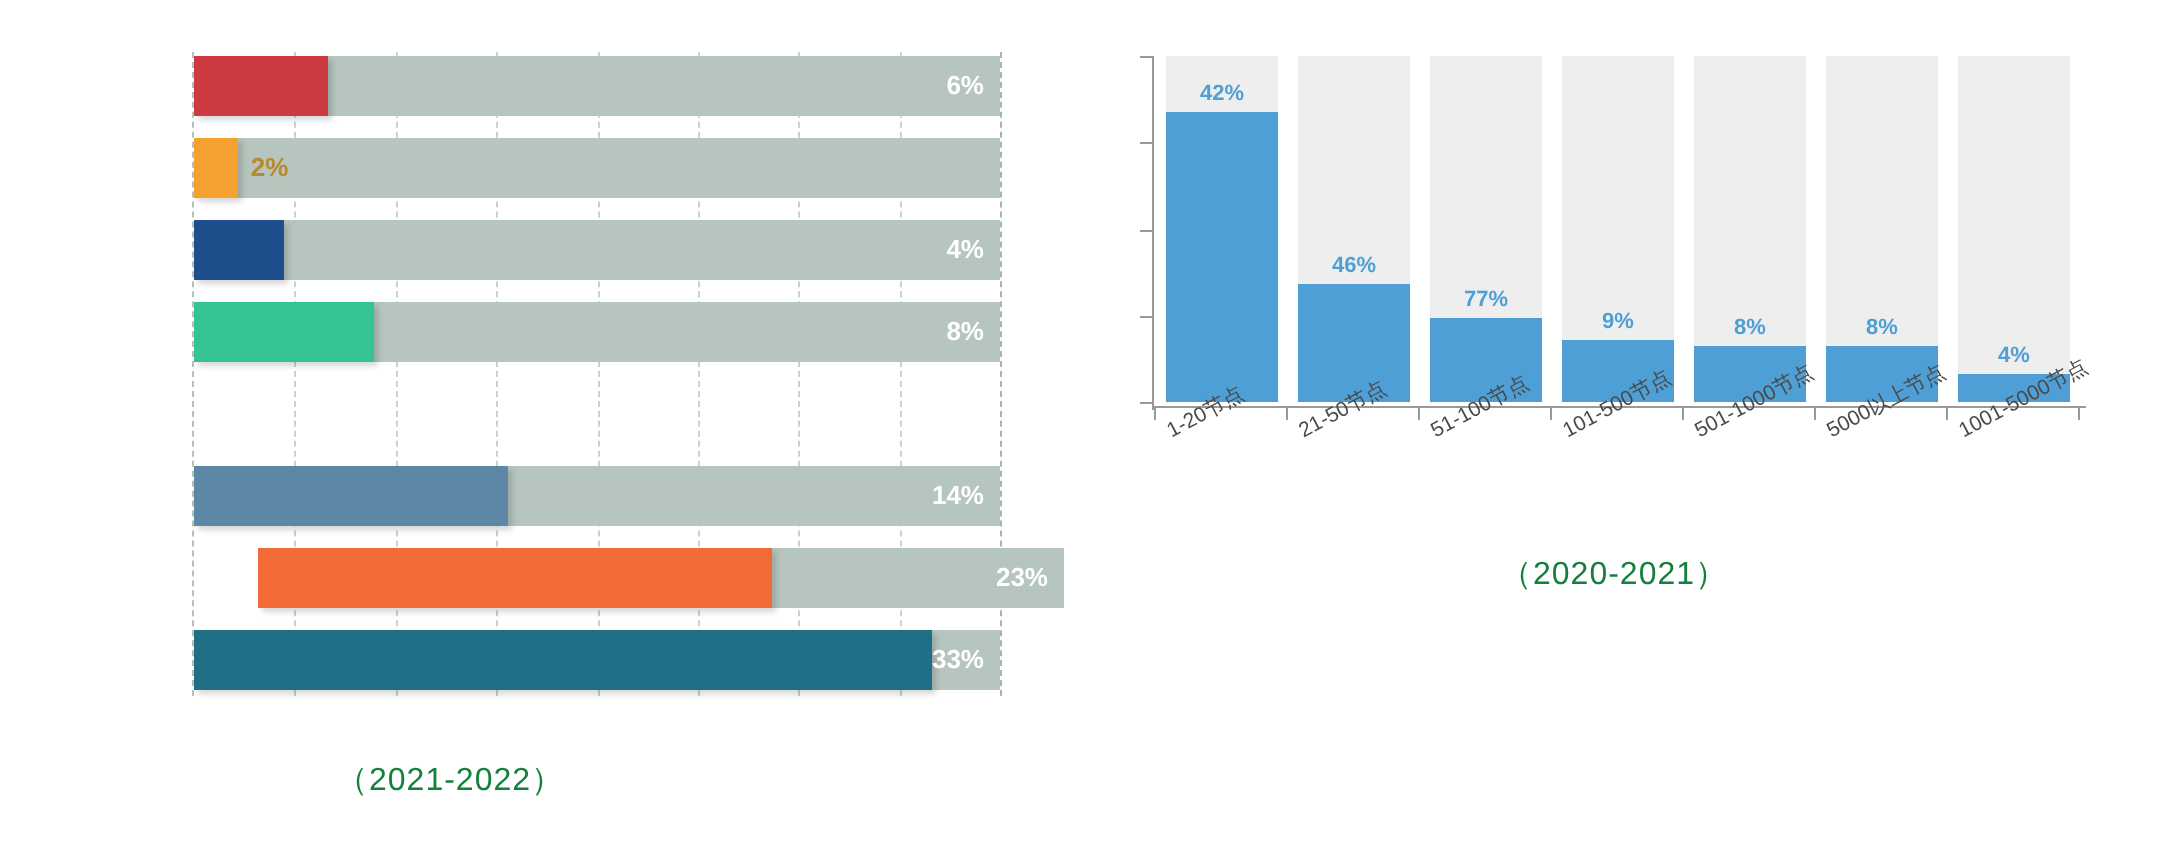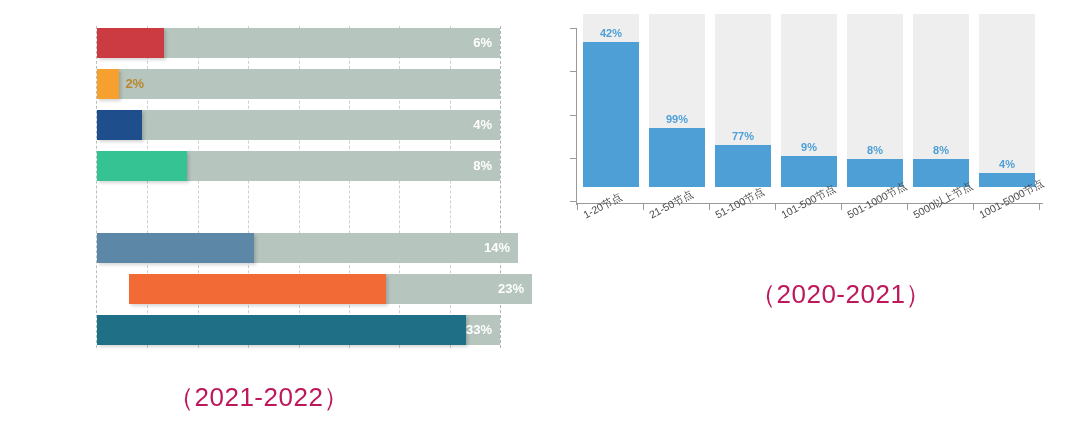--- a/index.html
+++ b/index.html
@@ -54,21 +54,21 @@
     white-space:nowrap;
   }
   .barval.inside{right:8px;}
   .barval.outside{color:#b8892f;}
 
   
   #right-chart{position:absolute;left:540px;top:0;width:540px;height:423px;}
 
   #right-plot{
     position:absolute;
-    left:37px;top:14px;
+    left:37px;top:28px;
     width:465px;height:173px;
   }
   .r-yaxis{
     position:absolute;left:36px;top:28px;
     width:0;height:177px;
     border-left:1.5px solid #9a9a9a;
   }
   .r-xaxis{
     position:absolute;left:36px;top:203px;
     width:467px;height:0;
@@ -101,22 +101,22 @@
     position:absolute;
     font-size:10.5px;color:#4a4a4a;
     white-space:nowrap;
     transform-origin:left top;
     transform:rotate(-28deg);
   }
 
   
   .caption{
     position:absolute;
-    font-size:26px;
-    color:#be185d;
+    font-size:16px;
+    color:#15803d;
     letter-spacing:0.5px;
     white-space:nowrap;
   }
   #caption-left{left:168px;top:380px;}
   #caption-right{left:750px;top:277px;}
 
   #watermark{
     position:absolute;right:14px;bottom:14px;
     font-size:16px;color:#cfcfcf;
     letter-spacing:1px;white-space:nowrap;
@@ -159,21 +159,21 @@
         <div class="row" style="top: 82px;">
           <div class="track" style="background: rgb(182, 197, 190);"></div>
           <div class="barfill" style="width: 44.7778px; background: rgb(31, 78, 140);"></div>
           <div class="barval inside">4%</div>
         </div>
         <div class="row" style="top: 123px;">
           <div class="track" style="background: rgb(182, 197, 190);"></div>
           <div class="barfill" style="width: 89.5556px; background: rgb(54, 195, 148);"></div>
           <div class="barval inside">8%</div>
         </div>
-        <div class="row" style="top: 205px; padding-left: 18px;">
+        <div class="row" style="top: 205px;">
           <div class="track" style="background: rgb(182, 197, 190);"></div>
           <div class="barfill" style="width: 156.722px; background: rgb(92, 135, 166);"></div>
           <div class="barval inside">14%</div>
         </div>
         <div class="row" style="top: 246px; margin-left: 32px;">
           <div class="track" style="background: rgb(182, 197, 190);"></div>
           <div class="barfill" style="width: 257.472px; background: rgb(242, 106, 54);"></div>
           <div class="barval inside">23%</div>
         </div>
         <div class="row" style="top: 287px;">
@@ -197,21 +197,21 @@
       </div>
     <div id="right-plot">
         <div class="r-col" style="left: 6px;">
           <div class="r-track" style="background: rgb(238, 238, 238);"></div>
           <div class="r-fill" style="height: 145.32px; background: rgb(77, 159, 214);"></div>
           <div class="r-val" style="bottom: 148.32px; color: rgb(77, 159, 214);">42%</div>
         </div>
         <div class="r-col" style="left: 72px;">
           <div class="r-track" style="background: rgb(238, 238, 238);"></div>
           <div class="r-fill" style="height: 58.82px; background: rgb(77, 159, 214);"></div>
-          <div class="r-val" style="bottom: 61.82px; color: rgb(77, 159, 214);">99%</div>
+          <div class="r-val" style="bottom: 61.82px; color: rgb(77, 159, 214);">46%</div>
         </div>
         <div class="r-col" style="left: 138px;">
           <div class="r-track" style="background: rgb(238, 238, 238);"></div>
           <div class="r-fill" style="height: 41.52px; background: rgb(77, 159, 214);"></div>
           <div class="r-val" style="bottom: 44.52px; color: rgb(77, 159, 214);">77%</div>
         </div>
         <div class="r-col" style="left: 204px;">
           <div class="r-track" style="background: rgb(238, 238, 238);"></div>
           <div class="r-fill" style="height: 31.14px; background: rgb(77, 159, 214);"></div>
           <div class="r-val" style="bottom: 34.14px; color: rgb(77, 159, 214);">9%</div>

